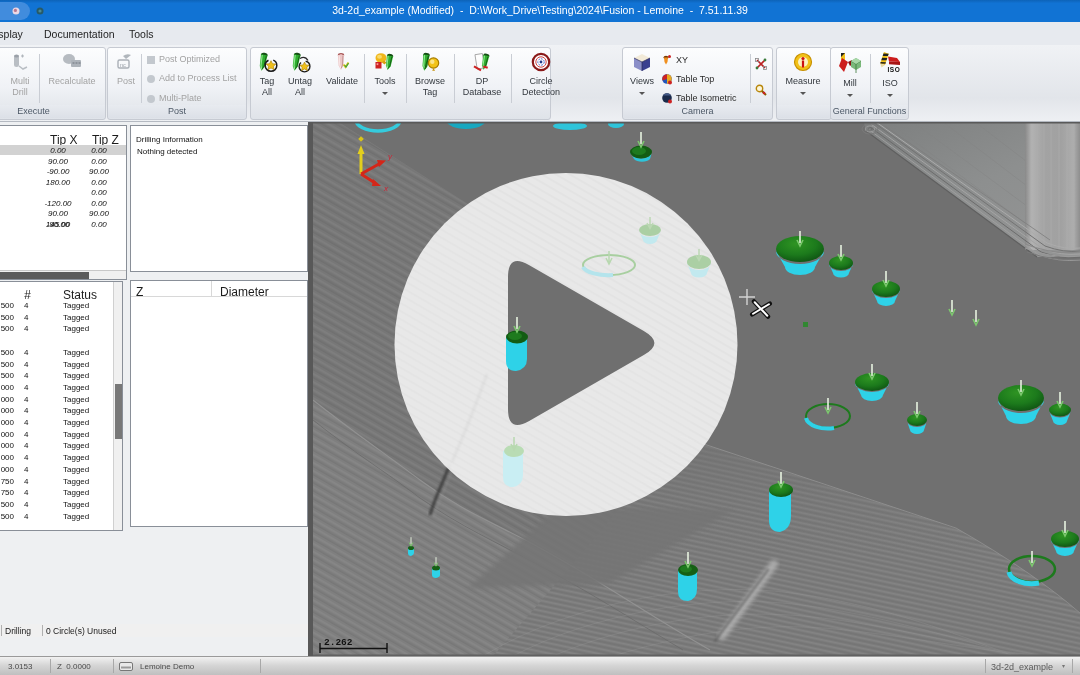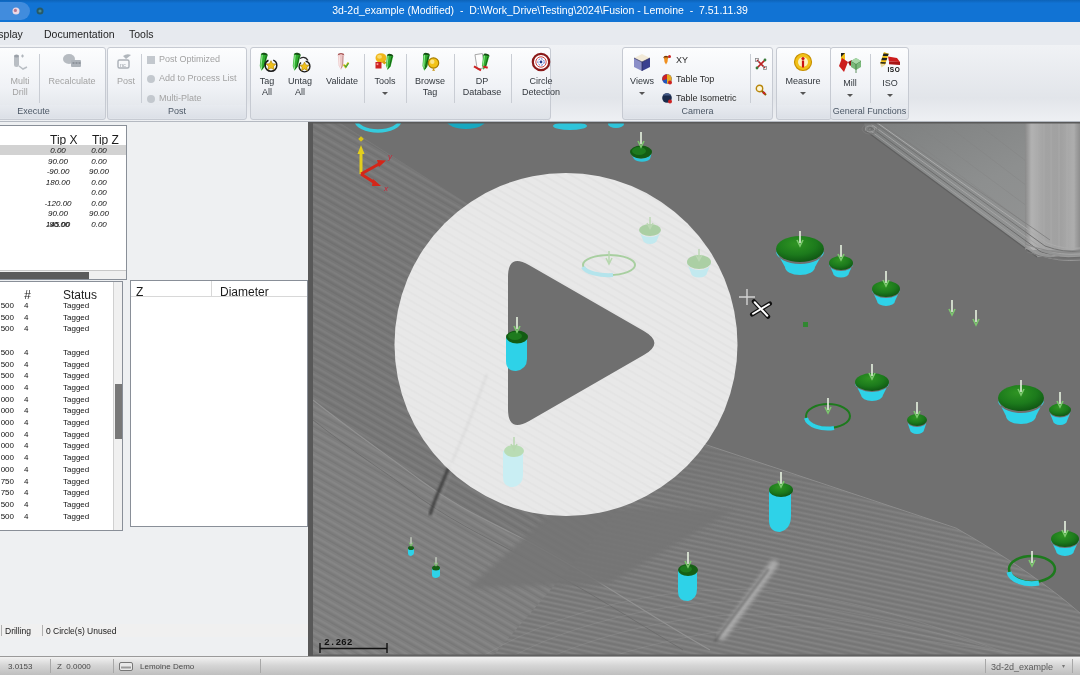--- a/index.html
+++ b/index.html
@@ -312,20 +312,24 @@
       <div class="num" style="top:72.5px;left:69px;width:60px;">0.00</div>
       <div class="num" style="top:83px;left:28px;width:60px;">90.00</div>
       <div class="num" style="top:83px;left:69px;width:60px;">90.00</div>
       <div class="num" style="top:93.5px;left:28px;width:60px;">-90.00</div>
       <div class="num" style="top:93.5px;left:69px;width:60px;">0.00</div>
       <div class="abs" style="left:0;top:144px;width:126px;height:9px;background:#f0f0f0;border-top:1px solid #c8c8c8;">
         <div class="abs" style="left:0;top:1px;width:89px;height:7px;background:#5b5b5b;"></div>
       </div>
     </div>
 
+    <div class="panel" style="left:130px;top:3px;width:178px;height:147px;">
+      <div class="abs" style="left:5px;top:9px;font-size:8px;color:#111;">Drilling Information</div>
+      <div class="abs" style="left:6px;top:21px;font-size:8px;color:#111;">Nothing detected</div>
+    </div>
 
     <div class="panel" style="left:-1px;top:159px;width:124px;height:250px;">
       <div class="tbl-hdr" style="left:24px;top:6px;font-style:italic;">#</div>
       <div class="tbl-hdr" style="left:63px;top:6px;">Status</div>
       <div id="tagrows">
       <div class="tagrow" style="left:0;top:19.0px;width:14px;text-align:right;">500</div>
         <div class="tagrow" style="left:24px;top:19.0px;">4</div>
         <div class="tagrow" style="left:63px;top:19.0px;">Tagged</div>
       <div class="tagrow" style="left:0;top:30.7px;width:14px;text-align:right;">500</div>
         <div class="tagrow" style="left:24px;top:30.7px;">4</div>

